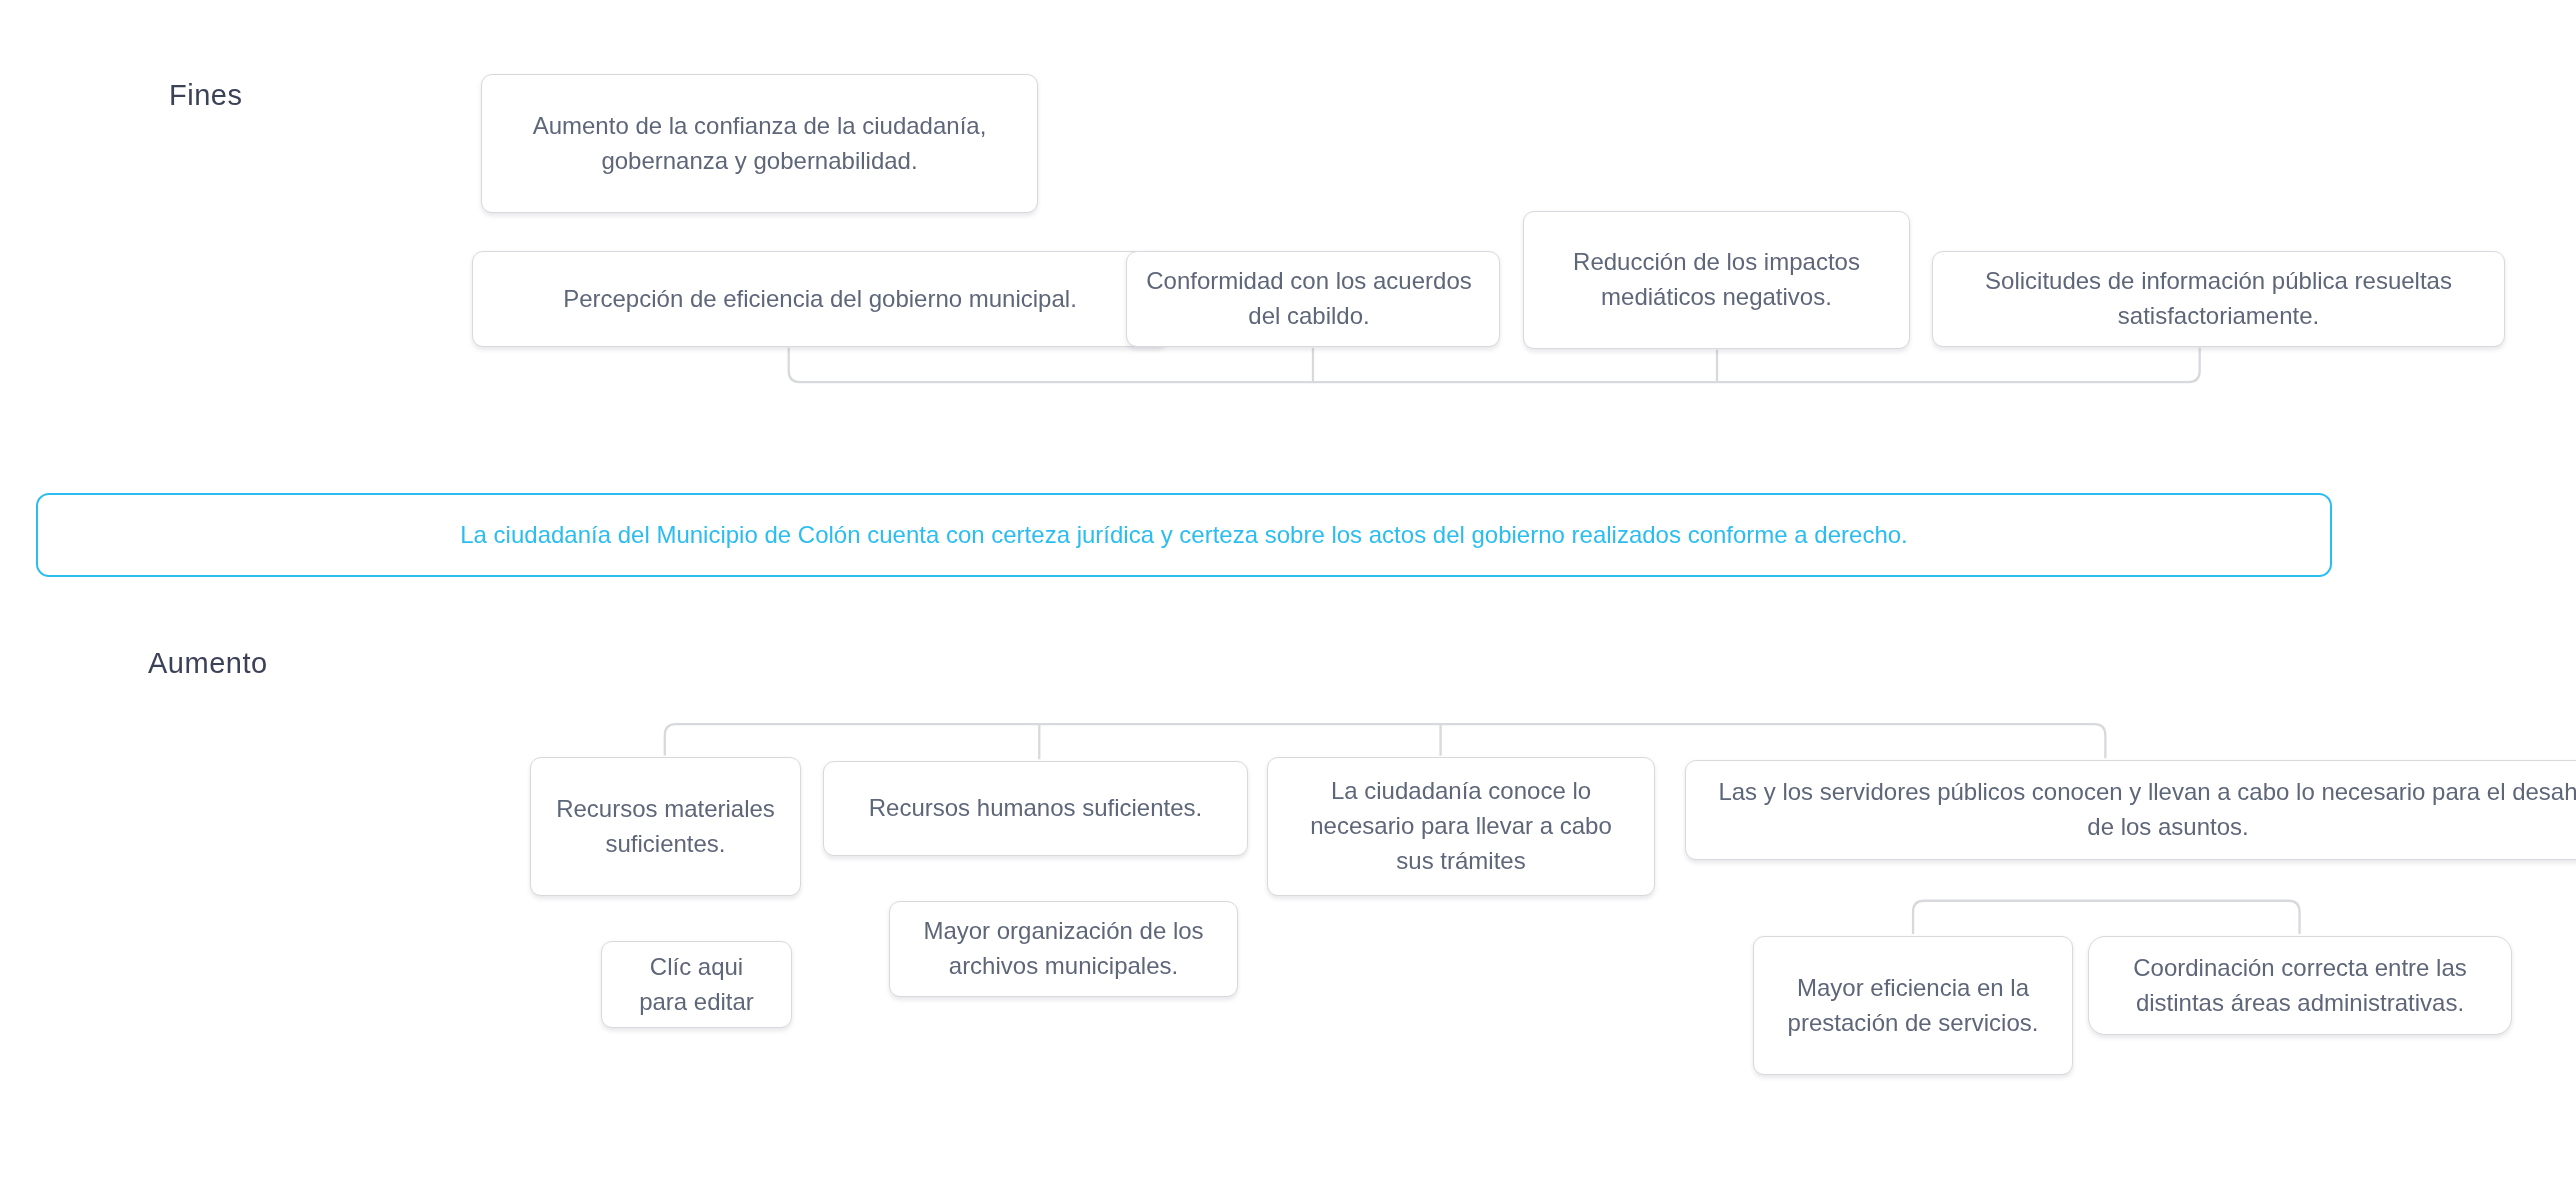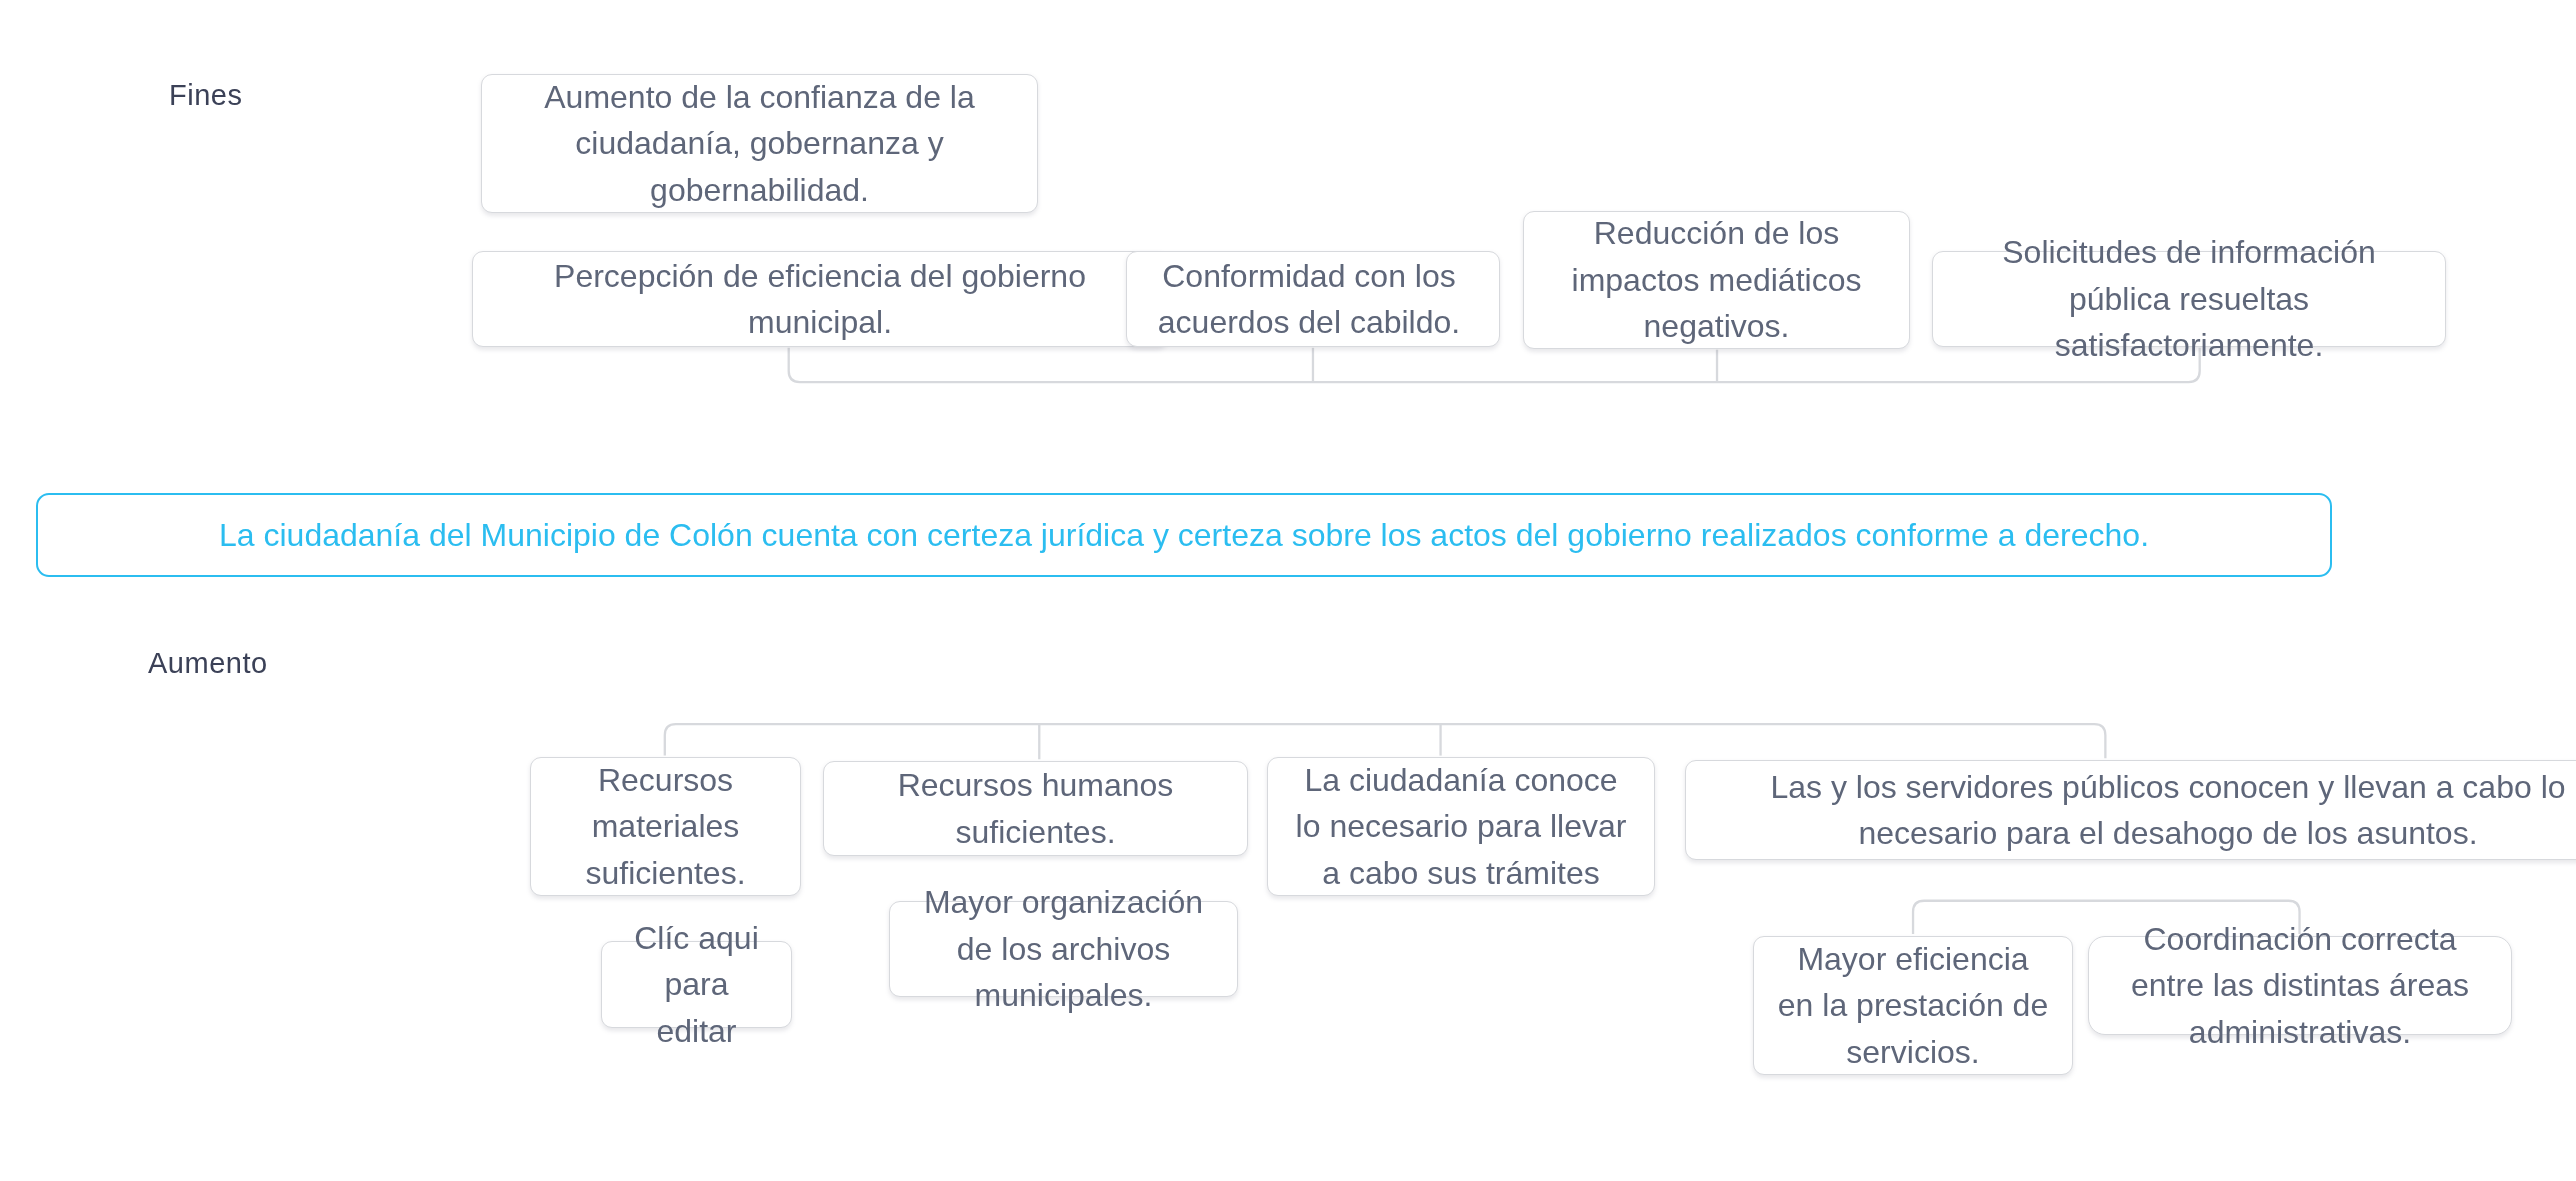--- a/index.html
+++ b/index.html
@@ -26,21 +26,21 @@
     position:absolute;
     box-sizing:border-box;
     background:#fff;
     border:1.8px solid var(--border);
     border-radius:11px;
     display:flex;
     align-items:center;
     justify-content:center;
     text-align:center;
     color:var(--text);
-    font-size:32px;
+    font-size:24px;
     line-height:1.45;
     padding:5.5px 22px;
     box-shadow:0 2.8px 4.6px rgba(125,130,145,0.18);
     z-index:1;
     cursor:pointer;
   }
   .node.accent{
     border:2.8px solid var(--accent);
     color:var(--accent);
     border-radius:13px;
@@ -71,21 +71,21 @@
   <div class="section-label" style="left:148px;top:647px;">Aumento</div>
 
   <div class="node" style="left:481px;top:74px;width:557px;height:139px;">Aumento de la confianza de la ciudadanía, gobernanza y gobernabilidad.</div>
 
   <div class="node" style="left:472px;top:251px;width:696px;height:96px;">Percepción de eficiencia del gobierno municipal.</div>
 
   <div class="node" style="left:1126px;top:251px;width:374px;height:96px;padding-left:14px;">Conformidad con los acuerdos del cabildo.</div>
 
   <div class="node" style="left:1523px;top:211px;width:387px;height:138px;">Reducción de los impactos mediáticos negativos.</div>
 
-  <div class="node" style="left:1932px;top:251px;width:514px;height:96px;">Solicitudes de información pública resueltas satisfactoriamente.</div>
+  <div class="node" style="left:1932px;top:251px;width:573px;height:96px;">Solicitudes de información pública resueltas satisfactoriamente.</div>
 
   <div class="node accent" style="left:36px;top:493px;width:2296px;height:84px;">La ciudadanía del Municipio de Colón cuenta con certeza jurídica y certeza sobre los actos del gobierno realizados conforme a derecho.</div>
 
   <div class="node" style="left:530px;top:757px;width:271px;height:139px;">Recursos materiales suficientes.</div>
 
   <div class="node" style="left:823px;top:761px;width:425px;height:95px;">Recursos humanos suficientes.</div>
 
   <div class="node" style="left:1267px;top:757px;width:388px;height:139px;">La ciudadanía conoce lo necesario para llevar a cabo sus trámites</div>
 
   <div class="node" style="left:1685px;top:760px;width:966px;height:100px;">Las y los servidores públicos conocen y llevan a cabo lo necesario para el desahogo de los asuntos.</div>

